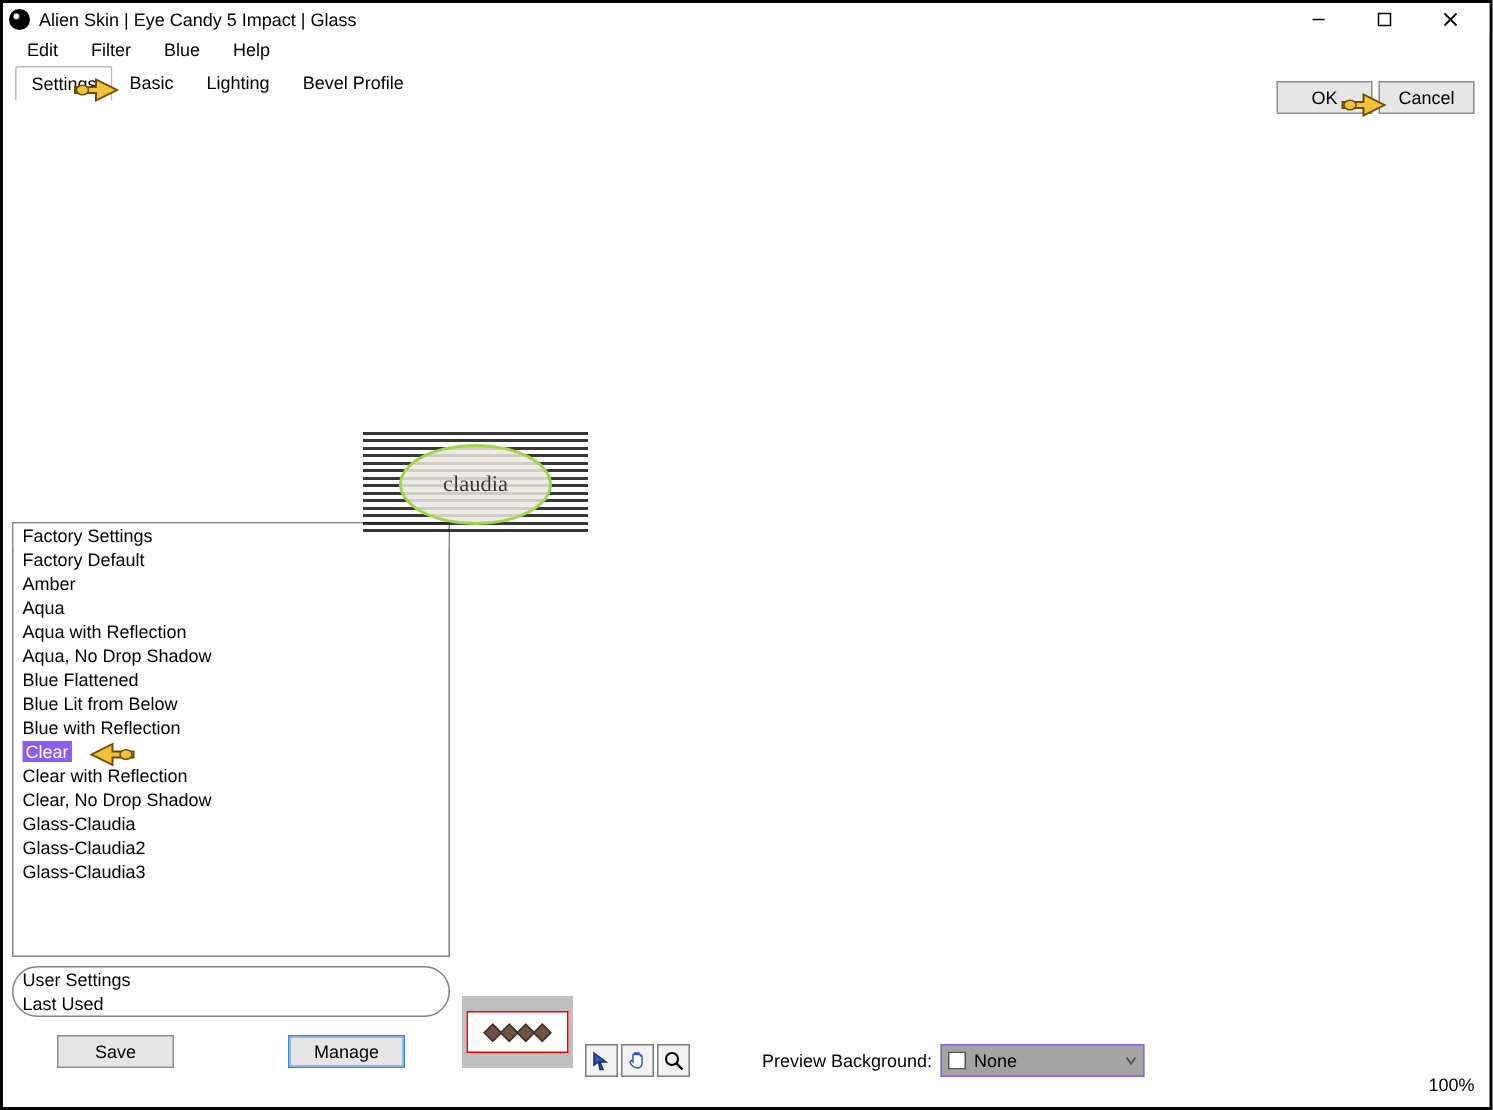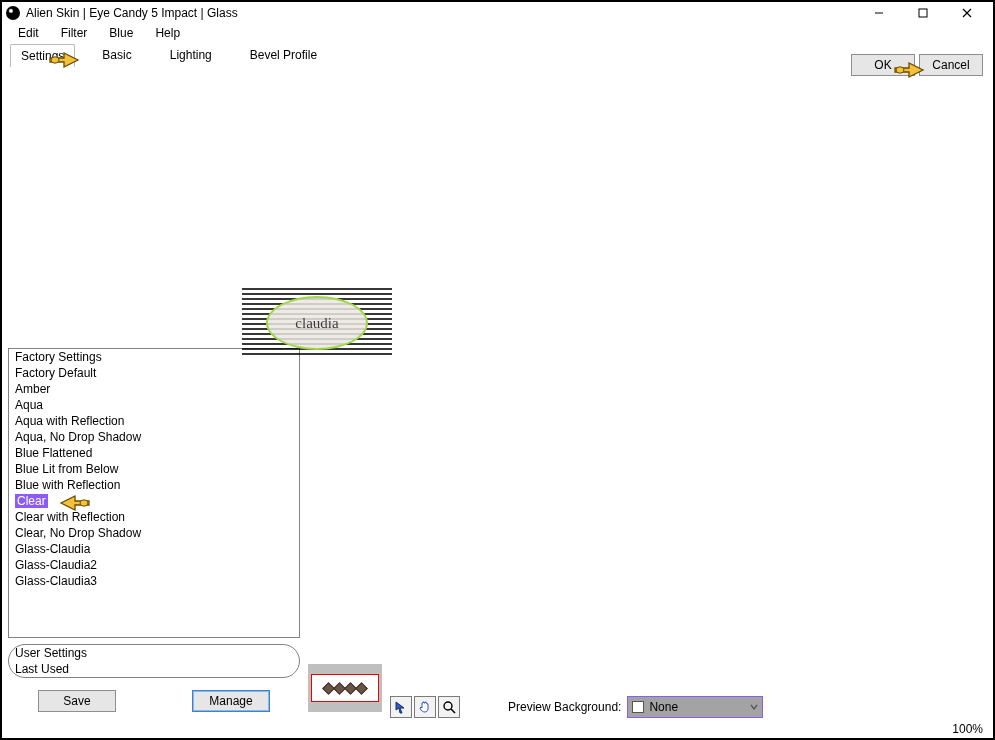--- a/index.html
+++ b/index.html
@@ -7,21 +7,21 @@
   
   .titlebar { height: 22px; background: #fff; display: flex; align-items: center; padding: 0 4px; }
   .titlebar .app-icon { width: 14px; height: 14px; border-radius: 50%; background: radial-gradient(circle at 35% 35%, #fff 0 10%, #000 20% 100%); margin-right: 6px; }
   .titlebar .title { flex: 1; font-size: 12px; }
   .winbtn { width: 44px; height: 20px; display: flex; align-items: center; justify-content: center; }
   .winbtn svg { width: 10px; height: 10px; }
   
   .menubar { height: 20px; display: flex; align-items: flex-start; padding: 0 6px; gap: 2px; position: relative; }
   .menubar .mitem { padding: 2px 10px; }
   
-  .tabstrip { height: 22px; display: flex; align-items: flex-end; padding: 0 8px; gap: 16px; position: relative; }
+  .tabstrip { height: 22px; display: flex; align-items: flex-end; padding: 0 8px; gap: 0; position: relative; }
   .tabstrip .tab { padding: 4px 10px 4px 10px; border: 1px solid transparent; border-bottom: none; }
   .tabstrip .tab.active { border-color: #b9b9b9; background: #fff; border-radius: 2px 2px 0 0; position: relative; top: 1px; }
   
   .hand { position: absolute; width: 34px; height: 30px; z-index: 30; pointer-events: none; }
   .hand svg { width: 100%; height: 100%; }
   
   .content { position: absolute; top: 72px; left: 6px; right: 6px; bottom: 26px; display: flex; gap: 8px; align-items: flex-end; }
   
   .left { width: 292px; display: flex; flex-direction: column; gap: 6px; }
   .listbox { border: 1px solid #828282; background: #fff; position: relative; overflow: hidden; }
@@ -51,21 +51,21 @@
     background-size:16px 16px; background-position:0 0,0 8px,8px -8px,-8px 0; background-color:#fff;
     display:flex; align-items:center; justify-content:center; gap:12px;
   }
   .gem { width: 42px; height: 42px; transform: rotate(45deg); background: radial-gradient(circle at 32% 32%, #d8c5b6 0 18%, #7b5b47 40%, #3f2c20 100%); border-radius: 6px; box-shadow: 2px 2px 4px rgba(0,0,0,.5); position:relative;}
   .gem:nth-child(3){ background: radial-gradient(circle at 32% 32%, #efe1d4 0 20%, #c8a98e 50%, #a07a5d 100%);} 
   .gem::after{content:""; position:absolute; width:8px;height:8px;border-radius:50%; background:rgba(255,255,255,.85); top:14px; left:14px; transform:rotate(-45deg);}
   
   .dlgbtns { position: absolute; top: 52px; right: 10px; display: flex; gap: 4px; z-index: 5;}
   .dlgbtns .btn { width: 64px; min-width:64px; padding:0;}
   
-  .status { position:absolute; bottom:2px; right:10px; height:20px; display:flex; align-items:flex-end; font-size:12px; }
+  .status { position:absolute; bottom:2px; right:10px; height:20px; display:flex; align-items:flex-start; font-size:12px; }
   
   .watermark { position:absolute; top:286px; left:240px; width:150px; height:70px; z-index:40; pointer-events:none; opacity:.78;}
   .watermark .stripes{ position:absolute; inset:0; background:repeating-linear-gradient(#000 0 2px, transparent 2px 5px);}
   .watermark .oval{ position:absolute; top:8px; left:24px; width:102px; height:54px; border:2px solid #84cc16; border-radius:50%; background:rgba(230,225,218,.85); display:flex; align-items:center; justify-content:center; font-family:cursive; font-size:15px; text-transform:lowercase;}
   
   .listbody::-webkit-scrollbar{width:16px;}
   .listbody::-webkit-scrollbar-track{background:#efefef; border-left:1px solid #cfcfcf;}
   .listbody::-webkit-scrollbar-thumb{background:#cfcfcf; border:1px solid #9a9a9a;}
 </style>
 </head>

